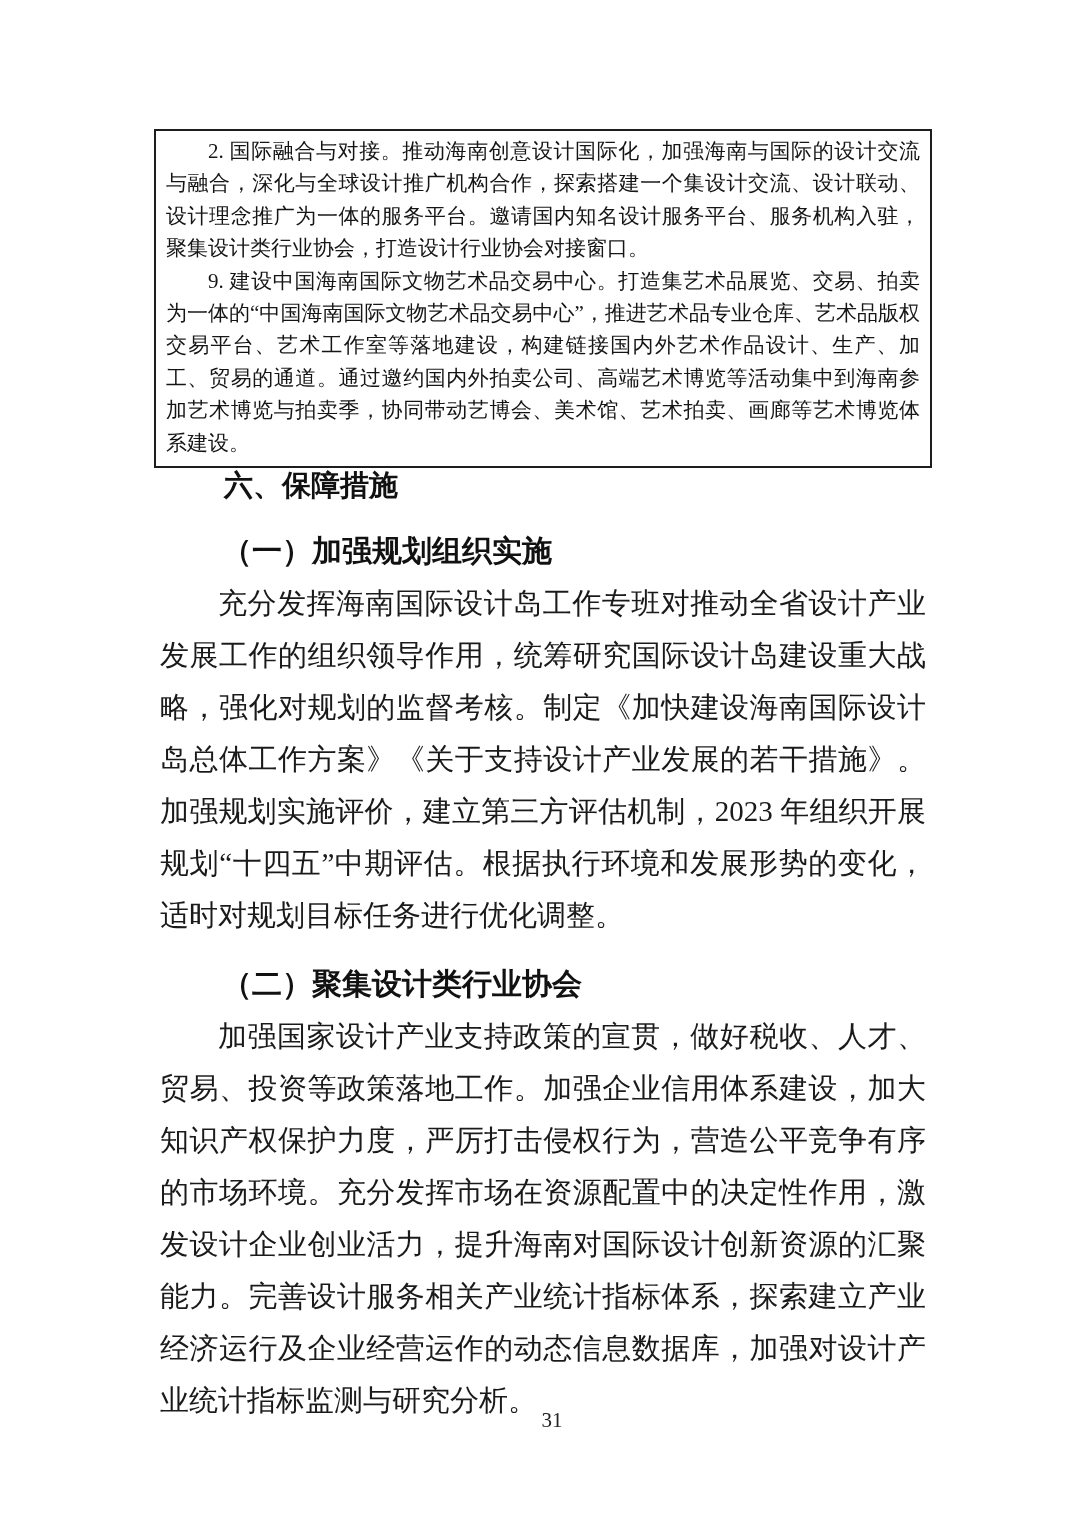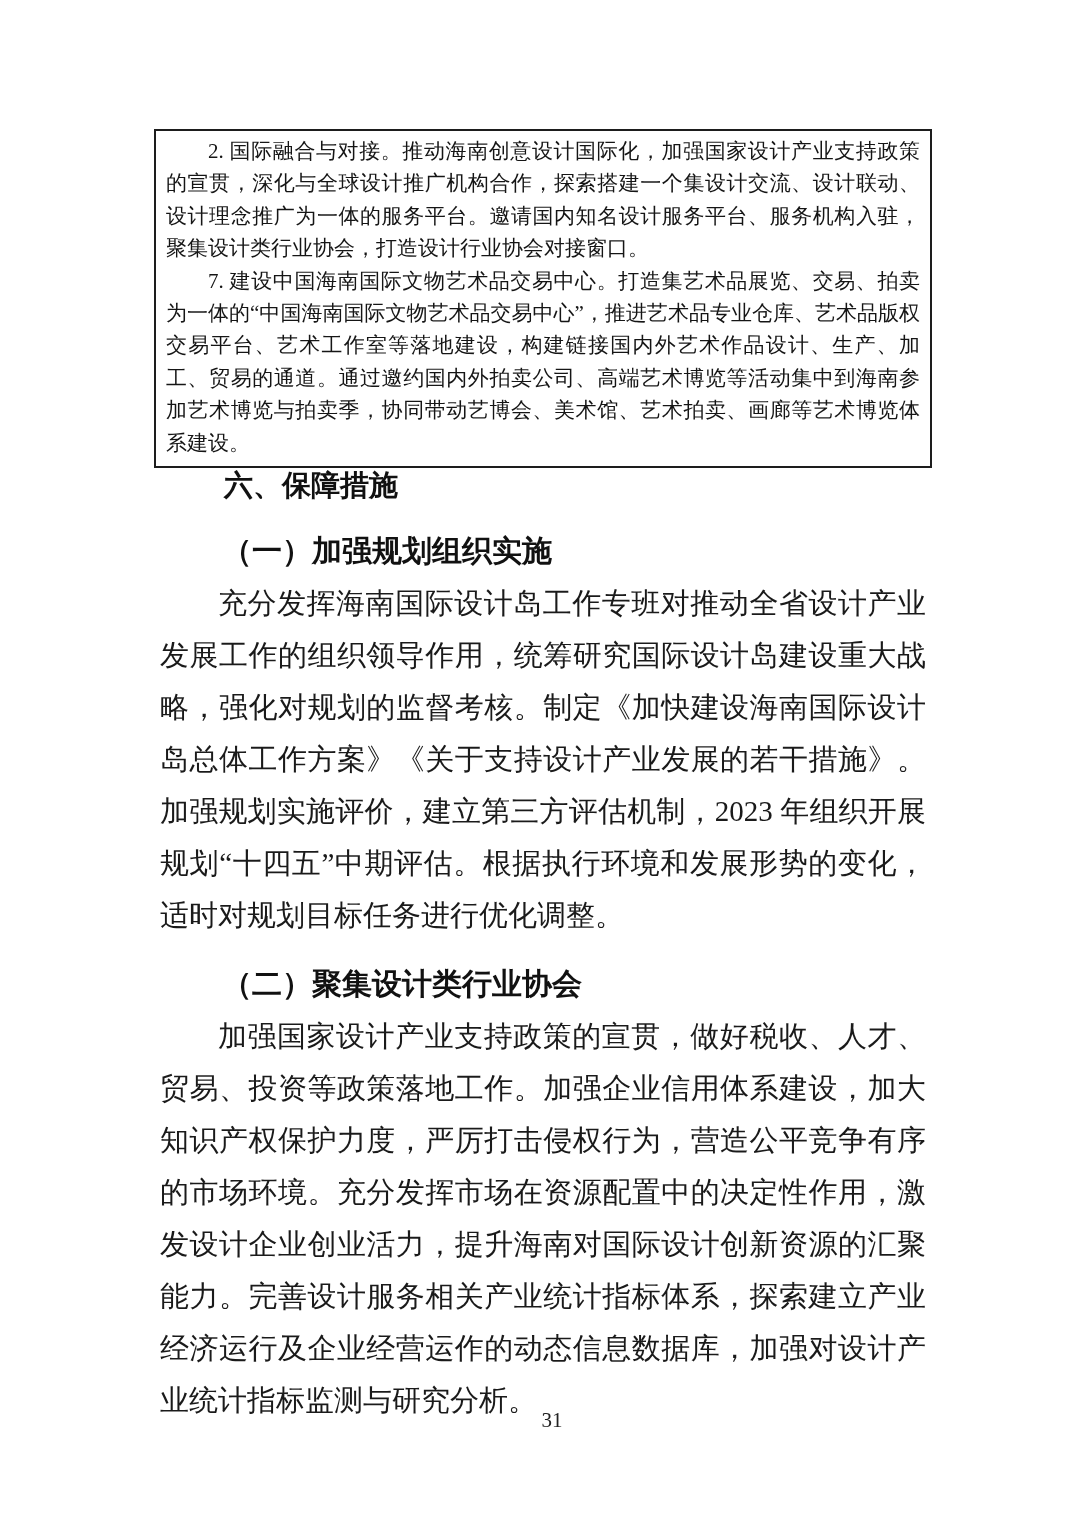--- a/index.html
+++ b/index.html
@@ -73,22 +73,22 @@
     font-family: "Liberation Serif", serif;
     color: #222;
   }
 </style>
 </head>
 <body>
 
 <div class="page">
 
   <div class="callout-box">
-    <p><span class="lead">2. 国际融合与对接。</span><span>推动海南创意设计国际化，加强国家设计产业支持政策的宣贯，深化与全球设计推广机构合作，探索搭建一个集设计交流、设计联动、设计理念推广为一体的服务平台。邀请国内知名设计服务平台、服务机构入驻，聚集设计类行业协会，打造设计行业协会对接窗口。</span></p>
-    <p><span class="lead">7. 建设中国海南国际文物艺术品交易中心。</span><span>打造集艺术品展览、交易、拍卖为一体的“中国海南国际文物艺术品交易中心”，推进艺术品专业仓库、艺术品版权交易平台、艺术工作室等落地建设，构建链接国内外艺术作品设计、生产、加工、贸易的通道。通过邀约国内外拍卖公司、高端艺术博览等活动集中到海南参加艺术博览与拍卖季，协同带动艺博会、美术馆、艺术拍卖、画廊等艺术博览体系建设。</span></p>
+    <p><span class="lead">2. 国际融合与对接。</span><span>推动海南创意设计国际化，加强海南与国际的设计交流与融合，深化与全球设计推广机构合作，探索搭建一个集设计交流、设计联动、设计理念推广为一体的服务平台。邀请国内知名设计服务平台、服务机构入驻，聚集设计类行业协会，打造设计行业协会对接窗口。</span></p>
+    <p><span class="lead">9. 建设中国海南国际文物艺术品交易中心。</span><span>打造集艺术品展览、交易、拍卖为一体的“中国海南国际文物艺术品交易中心”，推进艺术品专业仓库、艺术品版权交易平台、艺术工作室等落地建设，构建链接国内外艺术作品设计、生产、加工、贸易的通道。通过邀约国内外拍卖公司、高端艺术博览等活动集中到海南参加艺术博览与拍卖季，协同带动艺博会、美术馆、艺术拍卖、画廊等艺术博览体系建设。</span></p>
   </div>
 
   <div class="content">
     <h2 class="chapter-heading">六、保障措施</h2>
 
     <h3 class="section-heading">（一）加强规划组织实施</h3>
     <p class="body-para">充分发挥海南国际设计岛工作专班对推动全省设计产业发展工作的组织领导作用，统筹研究国际设计岛建设重大战略，强化对规划的监督考核。制定《加快建设海南国际设计岛总体工作方案》《关于支持设计产业发展的若干措施》。加强规划实施评价，建立第三方评估机制，2023 年组织开展规划“十四五”中期评估。根据执行环境和发展形势的变化，适时对规划目标任务进行优化调整。</p>
 
     <h3 class="section-heading">（二）聚集设计类行业协会</h3>
     <p class="body-para">加强国家设计产业支持政策的宣贯，做好税收、人才、贸易、投资等政策落地工作。加强企业信用体系建设，加大知识产权保护力度，严厉打击侵权行为，营造公平竞争有序的市场环境。充分发挥市场在资源配置中的决定性作用，激发设计企业创业活力，提升海南对国际设计创新资源的汇聚能力。完善设计服务相关产业统计指标体系，探索建立产业经济运行及企业经营运作的动态信息数据库，加强对设计产业统计指标监测与研究分析。</p>

